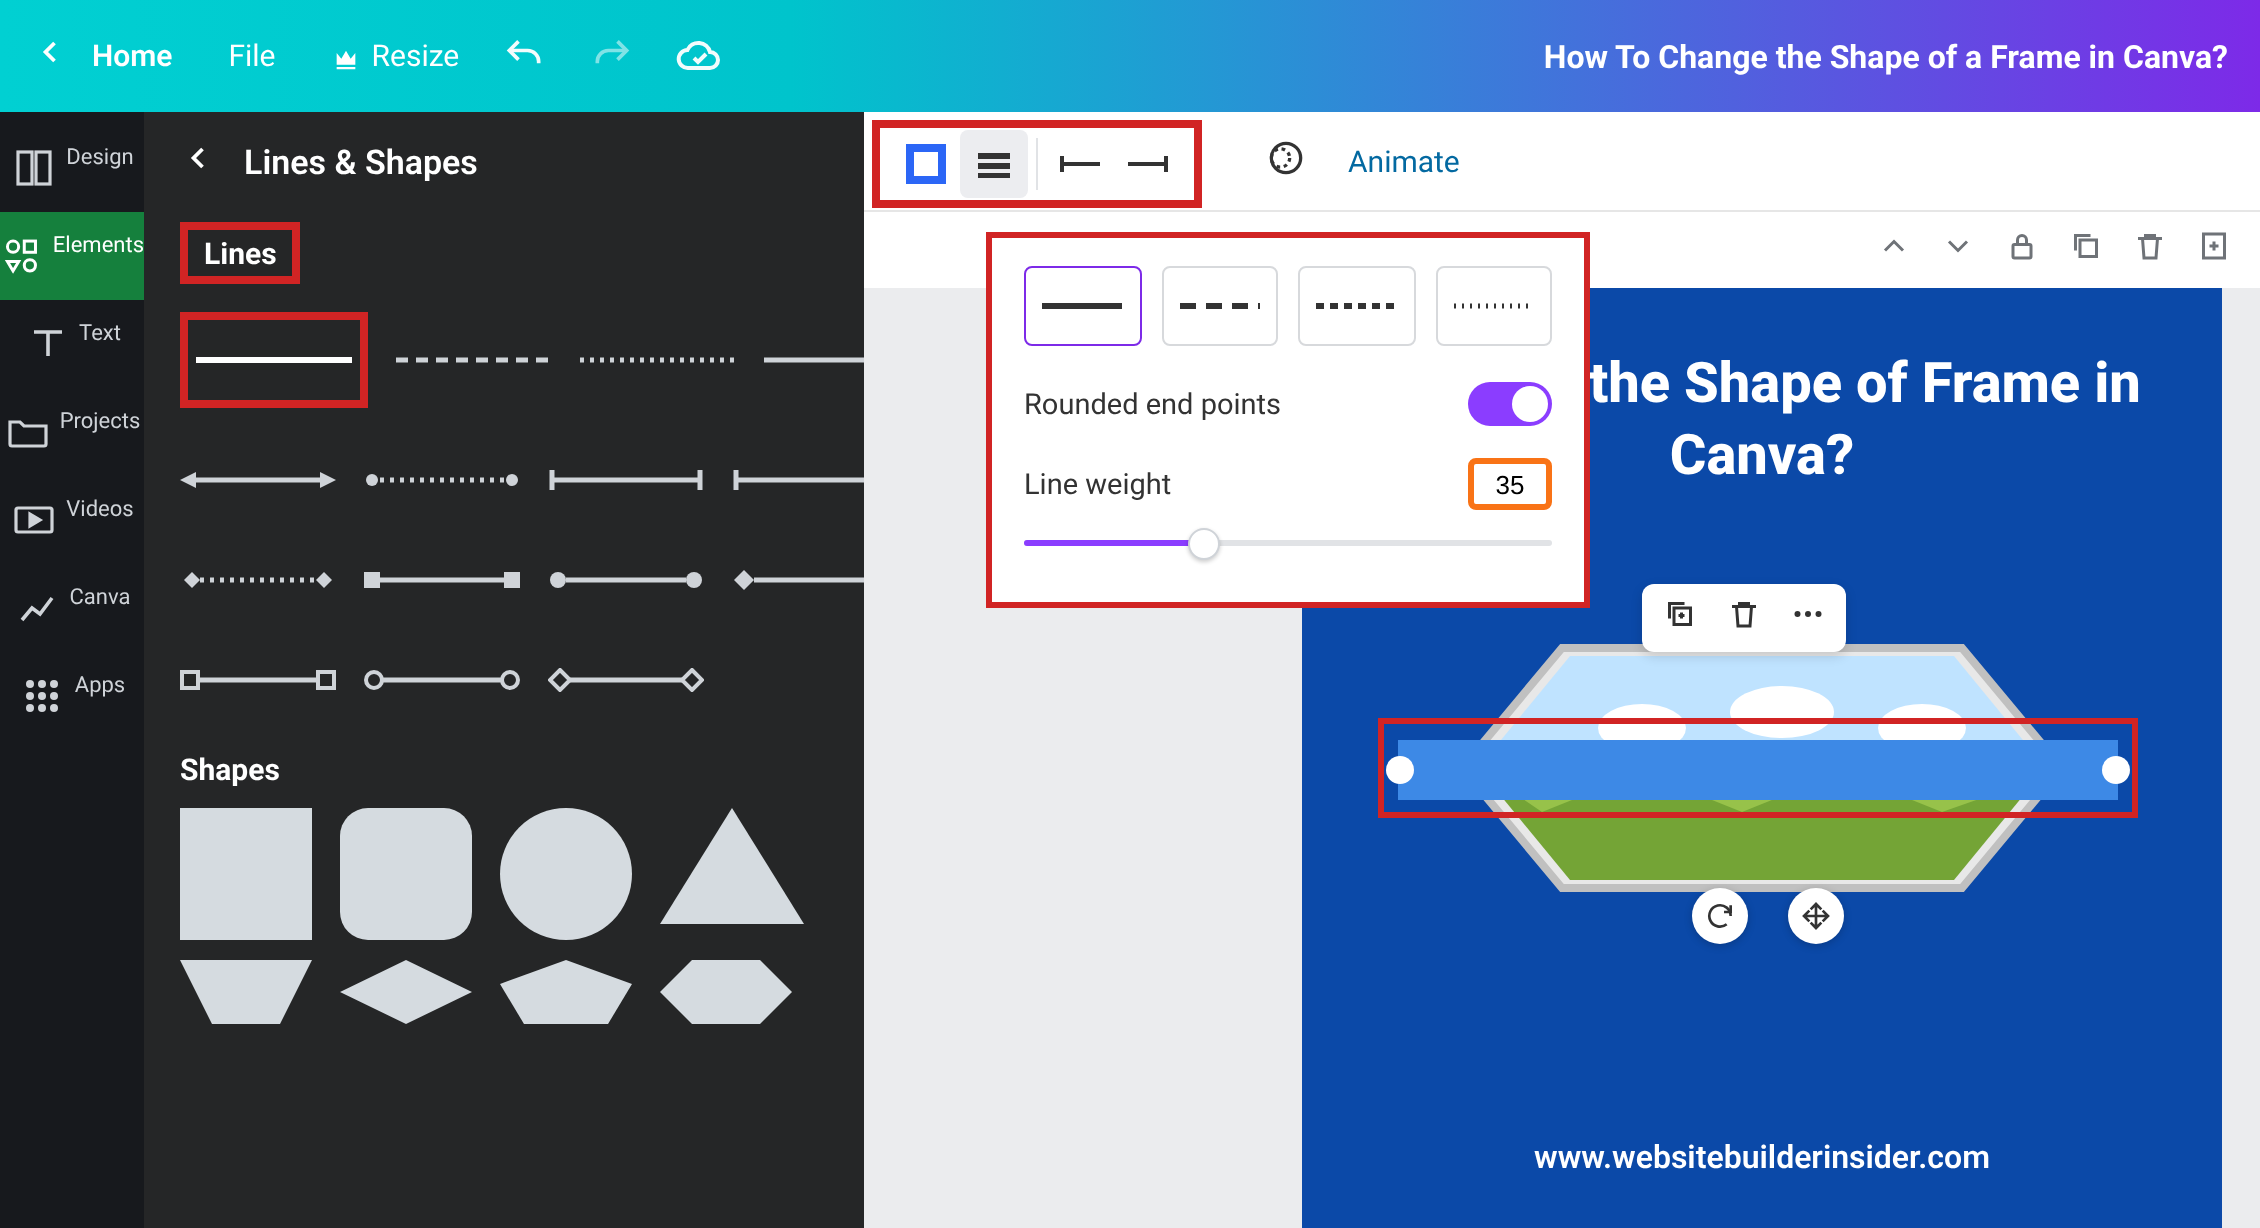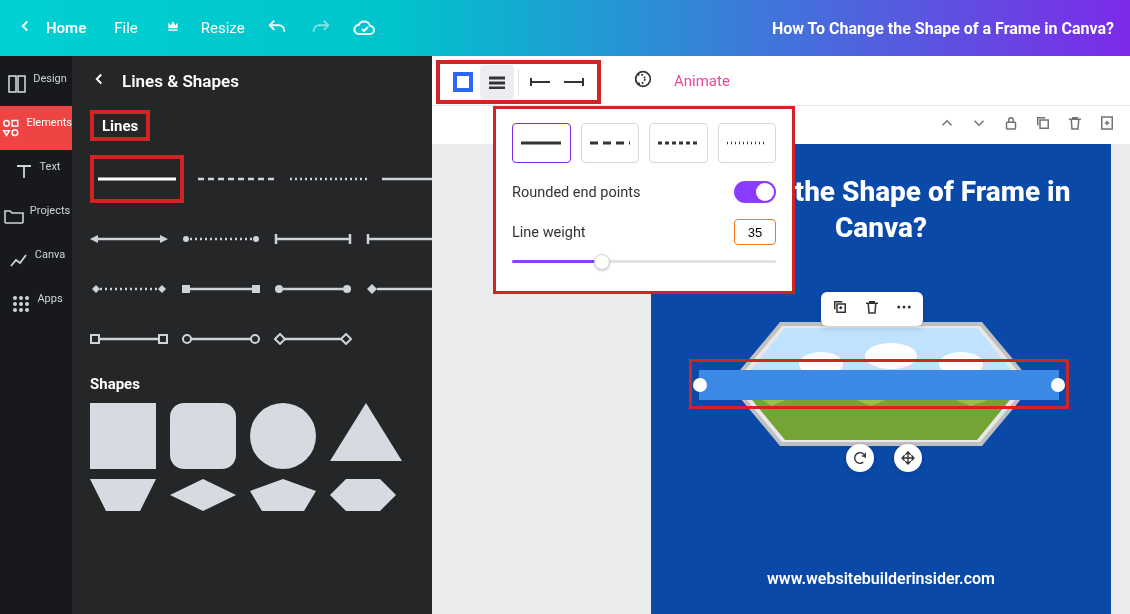--- a/index.html
+++ b/index.html
@@ -3,28 +3,28 @@
 <meta charset="utf-8">
 <style>
 * { box-sizing: border-box; margin: 0; padding: 0; }
 body { font-family: -apple-system, BlinkMacSystemFont, "Segoe UI", Roboto, sans-serif; width: 1130px; height: 614px; overflow: hidden; background: #fff; }
 
 
 .topbar { height: 56px; background: linear-gradient(90deg, #01d0d2 0%, #00c4cc 35%, #7d2ae8 100%); display: flex; align-items: center; padding: 0 16px; color: #fff; }
 .topbar .back { margin-right: 12px; }
 .topbar .home { font-weight: 600; font-size: 15px; margin-right: 28px; }
 .topbar .file { font-size: 15px; margin-right: 28px; }
-.topbar .resize { font-size: 15px; display: flex; align-items: flex-start; gap: 21px; margin-right: 16px; }
+.topbar .resize { font-size: 15px; display: flex; align-items: flex-end; gap: 6px; margin-right: 16px; }
 .topbar .ico { display: inline-flex; align-items: center; justify-content: center; width: 32px; height: 32px; margin-right: 12px; opacity: .95; }
 .topbar .title { margin-left: auto; font-weight: 700; font-size: 16px; }
 
 
 .leftrail { position: absolute; top: 56px; left: 0; width: 72px; bottom: 0; background: #17191d; color: #cfd3d8; display: flex; flex-direction: column; align-items: center; padding-top: 6px; }
 .rail-item { width: 100%; display: flex; flex-direction: row; justify-content: center; gap: 4px; padding: 10px 0; font-size: 11px; cursor: pointer; }
-.rail-item.active { background: #ef4444; color: #fff; }
+.rail-item.active { background: #15803d; color: #fff; }
 .rail-item svg { width: 24px; height: 24px; }
 
 
 .panel { position: absolute; top: 56px; left: 72px; width: 360px; bottom: 0; background: #252627; color: #fff; padding: 14px 18px 0 18px; overflow: hidden; }
 .panel-head { display: flex; align-items: center; gap: 14px; font-size: 17px; font-weight: 600; margin-bottom: 18px; }
 .hlbox { border: 4px solid #d12424; padding: 2px 8px; display: inline-block; }
 .section-label { font-size: 15px; font-weight: 700; color: #fff; }
 .lines-row { display: flex; gap: 14px; margin: 14px 0 22px 0; align-items: center; }
 .line-cell { width: 78px; height: 28px; display:flex; align-items:center; justify-content:center; }
 .shapes-label { font-size: 15px; font-weight: 700; margin: 6px 0 10px 0; }
@@ -36,21 +36,21 @@
 
 
 .handle { position: absolute; top: 300px; left: 432px; width: 18px; height: 120px; background: #252627; border-radius: 0 10px 10px 0; display:flex; align-items:center; justify-content:center; color:#cfd3d8; }
 
 
 .toolbar2 { position: absolute; top: 56px; left: 432px; right: 0; height: 50px; border-bottom: 1px solid #e6e6e6; display: flex; align-items: center; padding: 0 12px; gap: 10px; background:#fff; }
 .tb-btn { width: 34px; height: 34px; display:flex; align-items:center; justify-content:center; border-radius:4px; }
 .tb-btn.active { background:#ecedf0; }
 .tb-sep { width:1px; height:26px; background:#e1e3e6; margin:0 4px; }
 .tb-box-outline { border:4px solid #d12424; display:flex; align-items:center; padding:3px 6px; position:absolute; top:60px; left:436px; height:44px; }
-.animate { display:flex; align-items:center; gap:8px; font-size:15px; color:#ec4899; margin-left: 10px;}
+.animate { display:flex; align-items:center; gap:8px; font-size:15px; color:#0369a1; margin-left: 10px;}
 
 
 .rightbar { position: absolute; top:106px; right:0; height:38px; display:flex; align-items:center; gap:14px; padding: 0 14px; color:#6f7378; background:#fff;}
 .rightbar svg { width:18px; height:18px; }
 
 
 .canvas-wrap { position:absolute; top:144px; left:432px; right:0; bottom:0; background:#ebecee; display:flex; align-items:flex-start; justify-content:center; padding-top:0;}
 .canvas { background:#0b49a8; width:460px; height:470px; position:relative; margin-left: 200px;}
 .canvas .big { font-size:28px; font-weight:800; color:#fff; text-align:center; padding: 30px 40px 10px 40px; line-height:1.3;}
 .canvas .url { position:absolute; bottom: 26px; left:0; right:0; text-align:center; color:#fff; font-size:16px; font-weight:600;}
@@ -62,28 +62,28 @@
 .sel-box { position:absolute; top:215px; left:38px; width:380px; height:50px; border:3px solid #d12424; pointer-events:none;}
 .sel-line { position:absolute; top:226px; left:48px; width:360px; height:30px; background:#3d89e6; }
 .sel-line .dot { width:14px; height:14px; background:#fff; border-radius:50%; position:absolute; top:8px;}
 .sel-line .dot.l { left:-6px;} .sel-line .dot.r { right:-6px;}
 
 .mini-tools { position:absolute; top:148px; left:170px; background:#fff; border-radius:6px; padding:6px 10px; display:flex; gap:14px; box-shadow:0 2px 6px rgba(0,0,0,.15);}
 .floats { position:absolute; top:300px; left:195px; display:flex; gap:20px;}
 .floats .circ { width:28px; height:28px; background:#fff; border-radius:50%; box-shadow:0 1px 4px rgba(0,0,0,.2); display:flex; align-items:center; justify-content:center;}
 
 
-.popover { position:absolute; top:106px; left:493px; width:302px; background:#fff; border:3px solid #d12424; padding:14px 16px 20px 16px; z-index:50;}
+.popover { position:absolute; top:116px; left:493px; width:302px; background:#fff; border:3px solid #d12424; padding:14px 16px 20px 16px; z-index:50;}
 .popover .stylerow { display:flex; gap:10px; margin-bottom:18px;}
 .popover .stylebtn { width:62px; height:40px; border:1px solid #d7d9dc; border-radius:4px; display:flex; align-items:center; justify-content:center;}
 .popover .stylebtn.sel { border:1px solid #7d2ae8;}
 .popover .row { display:flex; align-items:center; justify-content:space-between; font-size:14.5px; color:#333; margin-bottom:16px;}
 .toggle { width:42px; height:22px; border-radius:11px; background:#8b3dff; position:relative;}
 .toggle::after { content:""; position:absolute; width:18px; height:18px; background:#fff; border-radius:50%; top:2px; right:2px;}
-.popover input.num { width:42px; height:26px; border:1px solid #f97316; border-radius:4px; text-align:center; font-size:13px;}
+.popover input.num { width:42px; height:26px; border:3px solid #f97316; border-radius:4px; text-align:center; font-size:13px;}
 .slider { position:relative; height:20px; margin-top:4px;}
 .slider .track { position:absolute; top:9px; left:0; right:0; height:3px; background:#e1e3e6; border-radius:2px;}
 .slider .fill { position:absolute; top:9px; left:0; width:32%; height:3px; background:#8b3dff; border-radius:2px;}
 .slider .knob { position:absolute; top:3px; left:31%; width:16px; height:16px; background:#fff; border:1px solid #cfd3d8; border-radius:50%; box-shadow:0 1px 2px rgba(0,0,0,.2);}
 </style>
 </head>
 <body>
 
 <div class="topbar">
   <span class="back">
@@ -141,20 +141,27 @@
       <svg viewBox="0 0 24 24" fill="none" stroke="currentColor" stroke-width="1.8">
         <path d="M5 6h14M12 6v12"></path>
       </svg>
       <span>Text</span>
     </div>
   <div class="rail-item">
       <svg viewBox="0 0 24 24" fill="none" stroke="currentColor" stroke-width="1.6">
         <path d="M3 7h5l2 2h11v9a1 1 0 01-1 1H4a1 1 0 01-1-1z"></path>
       </svg>
       <span>Projects</span>
+    </div>
+  <div class="rail-item">
+      <svg viewBox="0 0 24 24" fill="none" stroke="currentColor" stroke-width="1.6">
+        <rect x="3" y="6" width="18" height="12" rx="1"></rect>
+        <path d="M10 9l5 3-5 3z" fill="currentColor"></path>
+      </svg>
+      <span>Videos</span>
     </div>
   <div class="rail-item">
       <svg viewBox="0 0 24 24" fill="none" stroke="currentColor" stroke-width="1.8">
         <path d="M4 18l5-6 4 3 6-8"></path>
       </svg>
       <span>Canva</span>
     </div>
   <div class="rail-item">
       <svg viewBox="0 0 24 24" fill="currentColor">
         <circle cx="6" cy="6" r="2"></circle>

